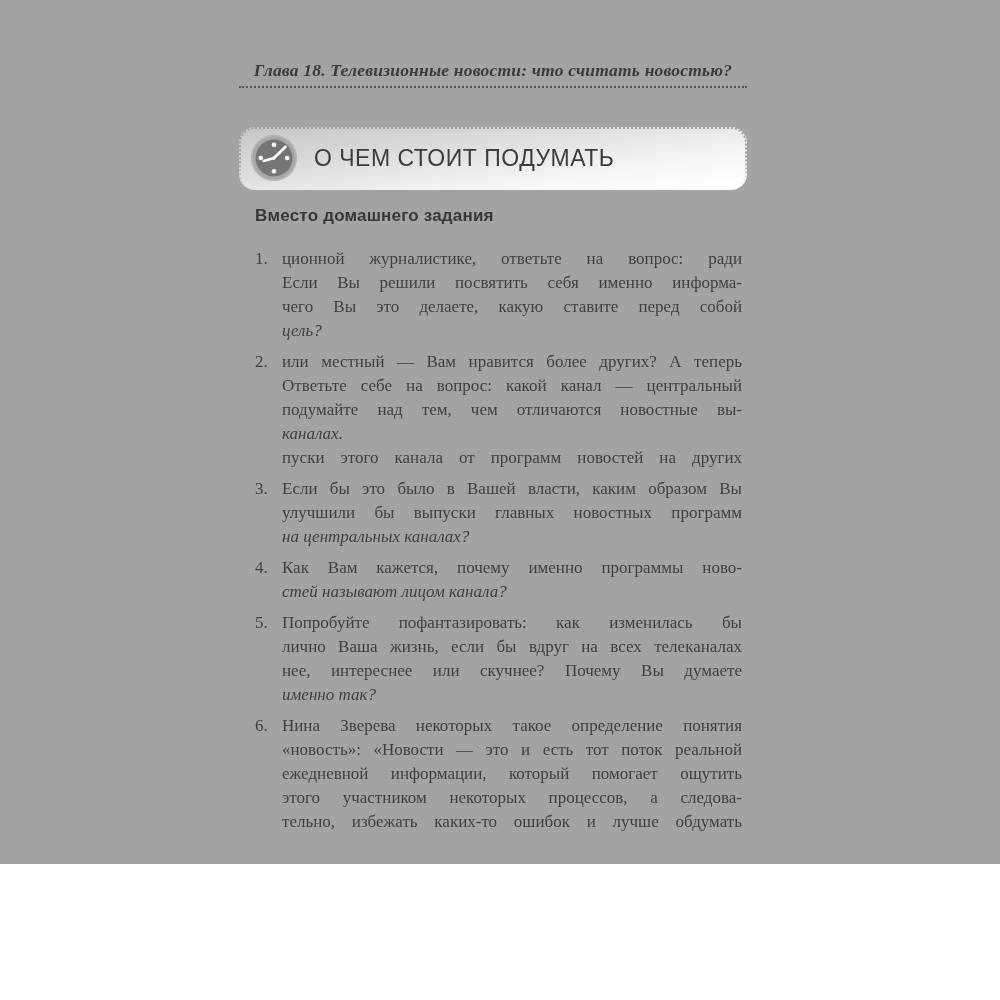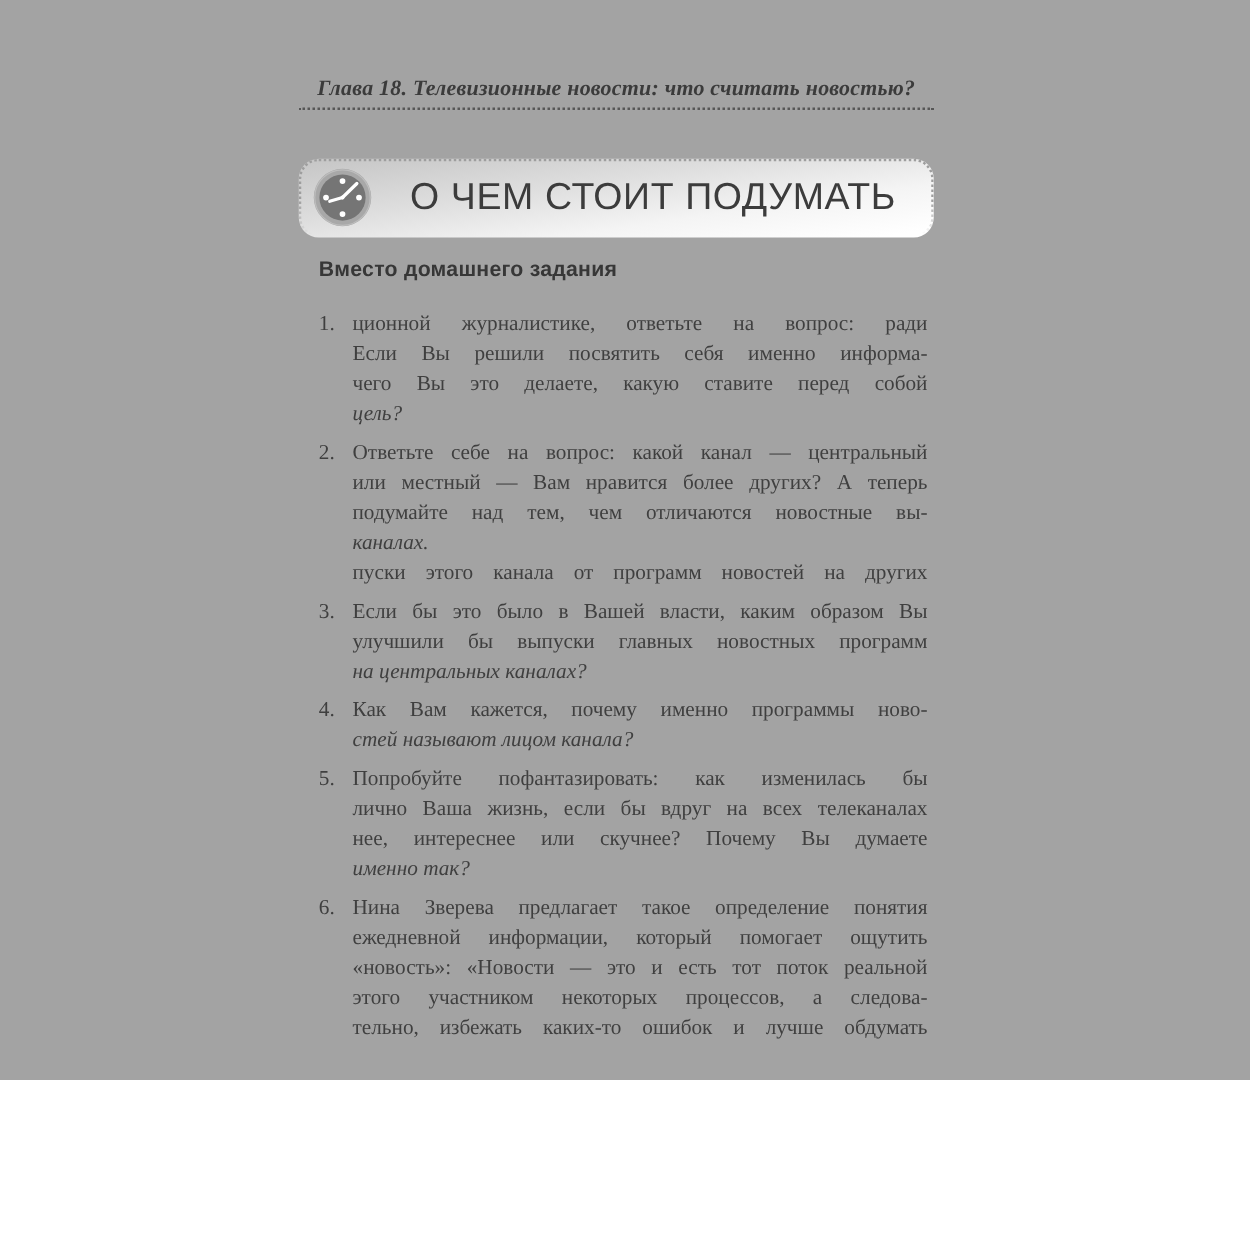--- a/index.html
+++ b/index.html
@@ -52,25 +52,25 @@
     inset: 0;
     border: 2px dotted #9e9e9e;
     border-radius: 16px;
     pointer-events: none;
     -webkit-mask-image: linear-gradient(to bottom, #000 52%, rgba(0,0,0,0) 96%);
     mask-image: linear-gradient(to bottom, #000 52%, rgba(0,0,0,0) 96%);
   }
   .clock-wrap { width: 48px; height: 48px; flex: 0 0 auto; }
   .think-title {
     font-family: "Liberation Sans", sans-serif;
-    font-size: 30px;
+    font-size: 23px;
     font-weight: 400;
     color: #3c3c3c;
     letter-spacing: 0.5px;
-    margin-left: 30px;
+    margin-left: 16px;
     line-height: 48px;
     white-space: nowrap;
   }
   
   .section-heading {
     margin: 13px 0 0 16px;
     font-family: "Liberation Sans", sans-serif;
     font-size: 17px;
     font-weight: bold;
     color: #373737;
@@ -148,22 +148,22 @@
           <div class="qline">ционной журналистике, ответьте на вопрос: ради</div>
           <div class="qline">Если Вы решили посвятить себя именно информа-</div>
           <div class="qline">чего Вы это делаете, какую ставите перед собой</div>
           <div class="qline last">цель?</div>
         </div>
       </div>
 
       <div class="question-item">
         <span class="question-number">2.</span>
         <div class="question-lines">
+          <div class="qline">или местный — Вам нравится более других? А теперь</div>
           <div class="qline">Ответьте себе на вопрос: какой канал — центральный</div>
-          <div class="qline">или местный — Вам нравится более других? А теперь</div>
           <div class="qline">подумайте над тем, чем отличаются новостные вы-</div>
           <div class="qline last">каналах.</div>
           <div class="qline">пуски этого канала от программ новостей на других</div>
         </div>
       </div>
 
       <div class="question-item">
         <span class="question-number">3.</span>
         <div class="question-lines">
           <div class="qline">Если бы это было в Вашей власти, каким образом Вы</div>
@@ -186,23 +186,23 @@
           <div class="qline">Попробуйте пофантазировать: как изменилась бы</div>
           <div class="qline">лично Ваша жизнь, если бы вдруг на всех телеканалах</div>
           <div class="qline">нее, интереснее или скучнее? Почему Вы думаете</div>
           <div class="qline last">именно так?</div>
         </div>
       </div>
 
       <div class="question-item">
         <span class="question-number">6.</span>
         <div class="question-lines">
-          <div class="qline">Нина Зверева предлагает такое определение понятия</div>
+          <div class="qline">Нина Зверева некоторых такое определение понятия</div>
+          <div class="qline">«новость»: «Новости — это и есть тот поток реальной</div>
           <div class="qline">ежедневной информации, который помогает ощутить</div>
-          <div class="qline">«новость»: «Новости — это и есть тот поток реальной</div>
           <div class="qline">этого участником некоторых процессов, а следова-</div>
           <div class="qline">тельно, избежать каких-то ошибок и лучше обдумать</div>
         </div>
       </div>
 
     </div>
   </div>
 
   <div class="folio">215</div>
 </div>

